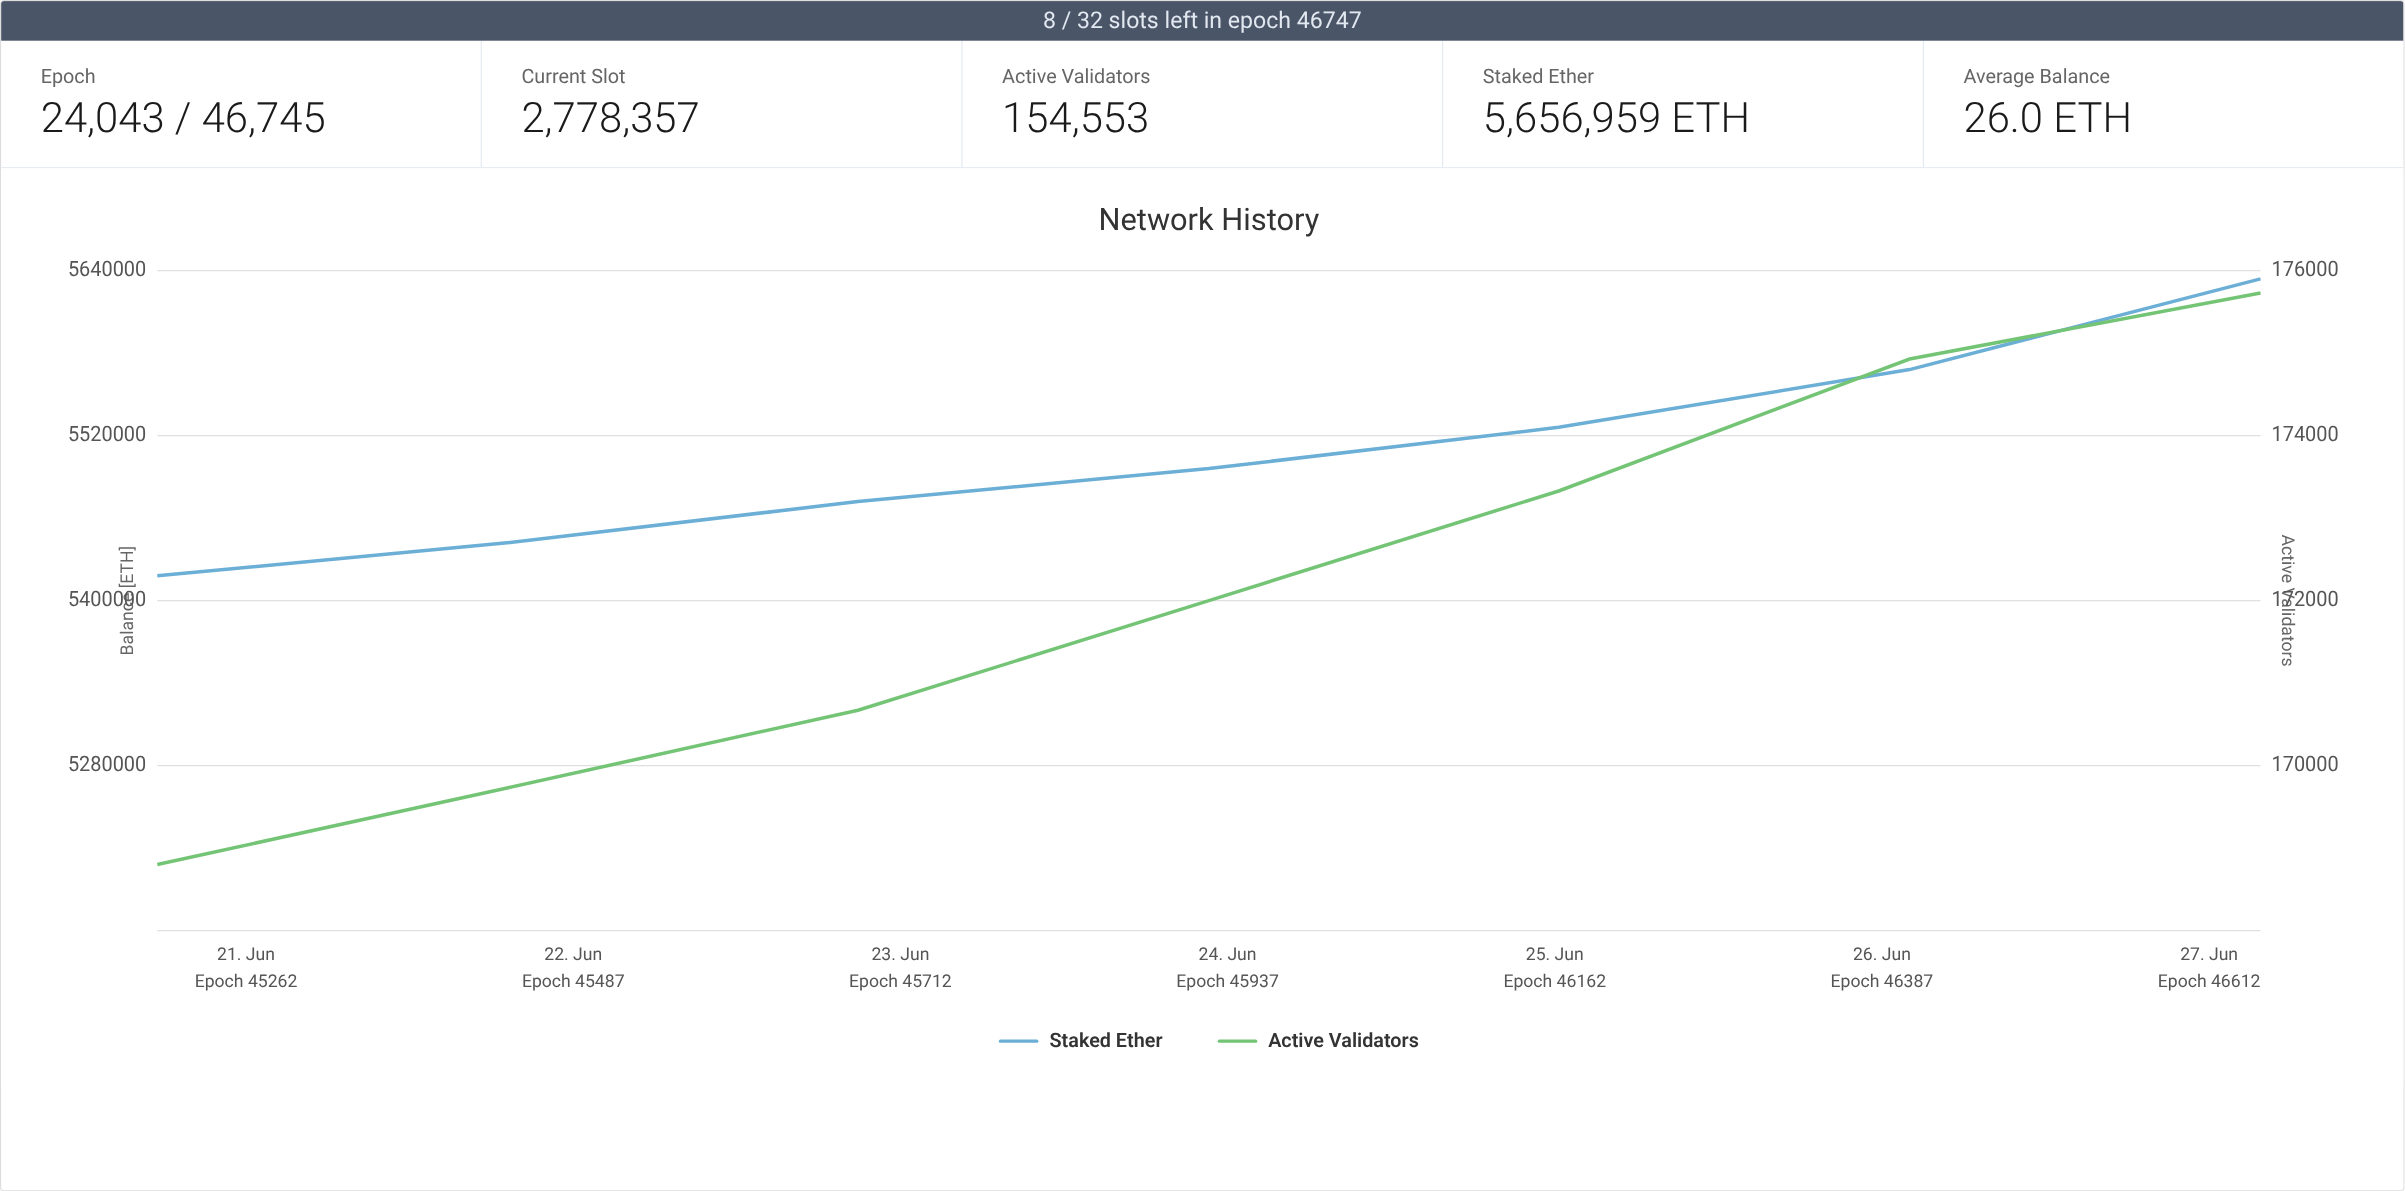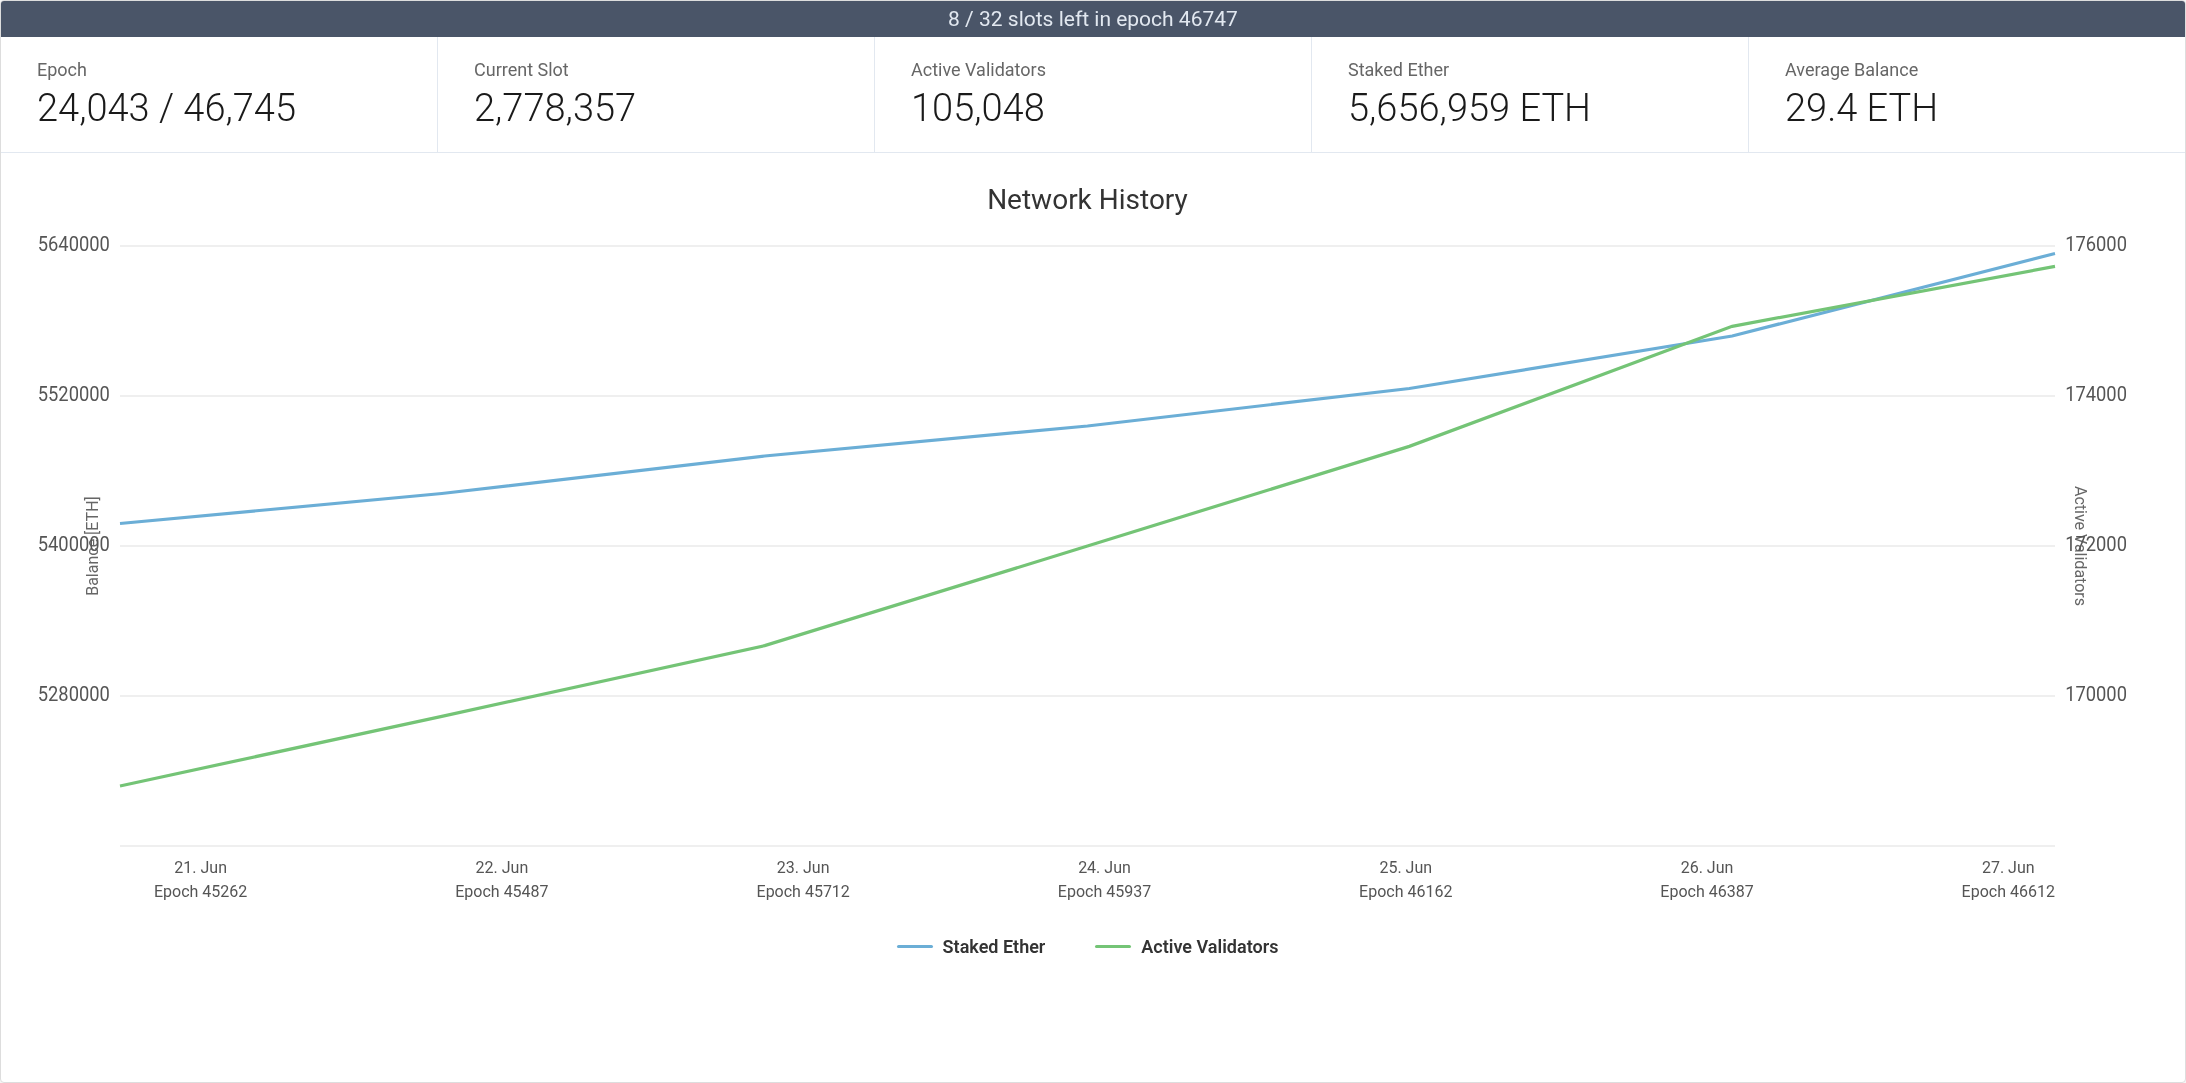--- a/index.html
+++ b/index.html
@@ -43,21 +43,21 @@
       color: #666;
       margin-bottom: 6px;
       font-weight: 400;
     }
     .stat-value {
       font-size: 38px;
       color: #1a1a1a;
       font-weight: 300;
     }
     .chart-section {
-      padding: 30px 40px 20px 29px;
+      padding: 30px 40px 20px 52px;
       background: #fff;
     }
     .chart-title {
       text-align: center;
       font-size: 28px;
       font-weight: 400;
       color: #333;
       margin-bottom: 30px;
     }
     .chart-wrapper {
@@ -163,29 +163,29 @@
   <div class="stat-item">
       <div class="stat-label">Epoch</div>
       <div class="stat-value">24,043 / 46,745</div>
     </div>
       <div class="stat-item">
       <div class="stat-label">Current Slot</div>
       <div class="stat-value">2,778,357</div>
     </div>
       <div class="stat-item">
       <div class="stat-label">Active Validators</div>
-      <div class="stat-value">105,048</div>
+      <div class="stat-value">154,553</div>
     </div>
       <div class="stat-item">
       <div class="stat-label">Staked Ether</div>
       <div class="stat-value">5,656,959 ETH</div>
     </div>
       <div class="stat-item">
       <div class="stat-label">Average Balance</div>
-      <div class="stat-value">29.4 ETH</div>
+      <div class="stat-value">26.0 ETH</div>
     </div>
     </div>
 
   <div class="chart-section">
     <div class="chart-title">Network History</div>
 
     <div class="chart-wrapper">
 
       <div class="y-axis-left">
         <div style="position:absolute;left:2px;top:50%;transform:translateY(-50%) rotate(-90deg);transform-origin:center center;font-size:16px;color:#666;white-space:nowrap;width:120px;text-align:center;">Balance [ETH]</div>

